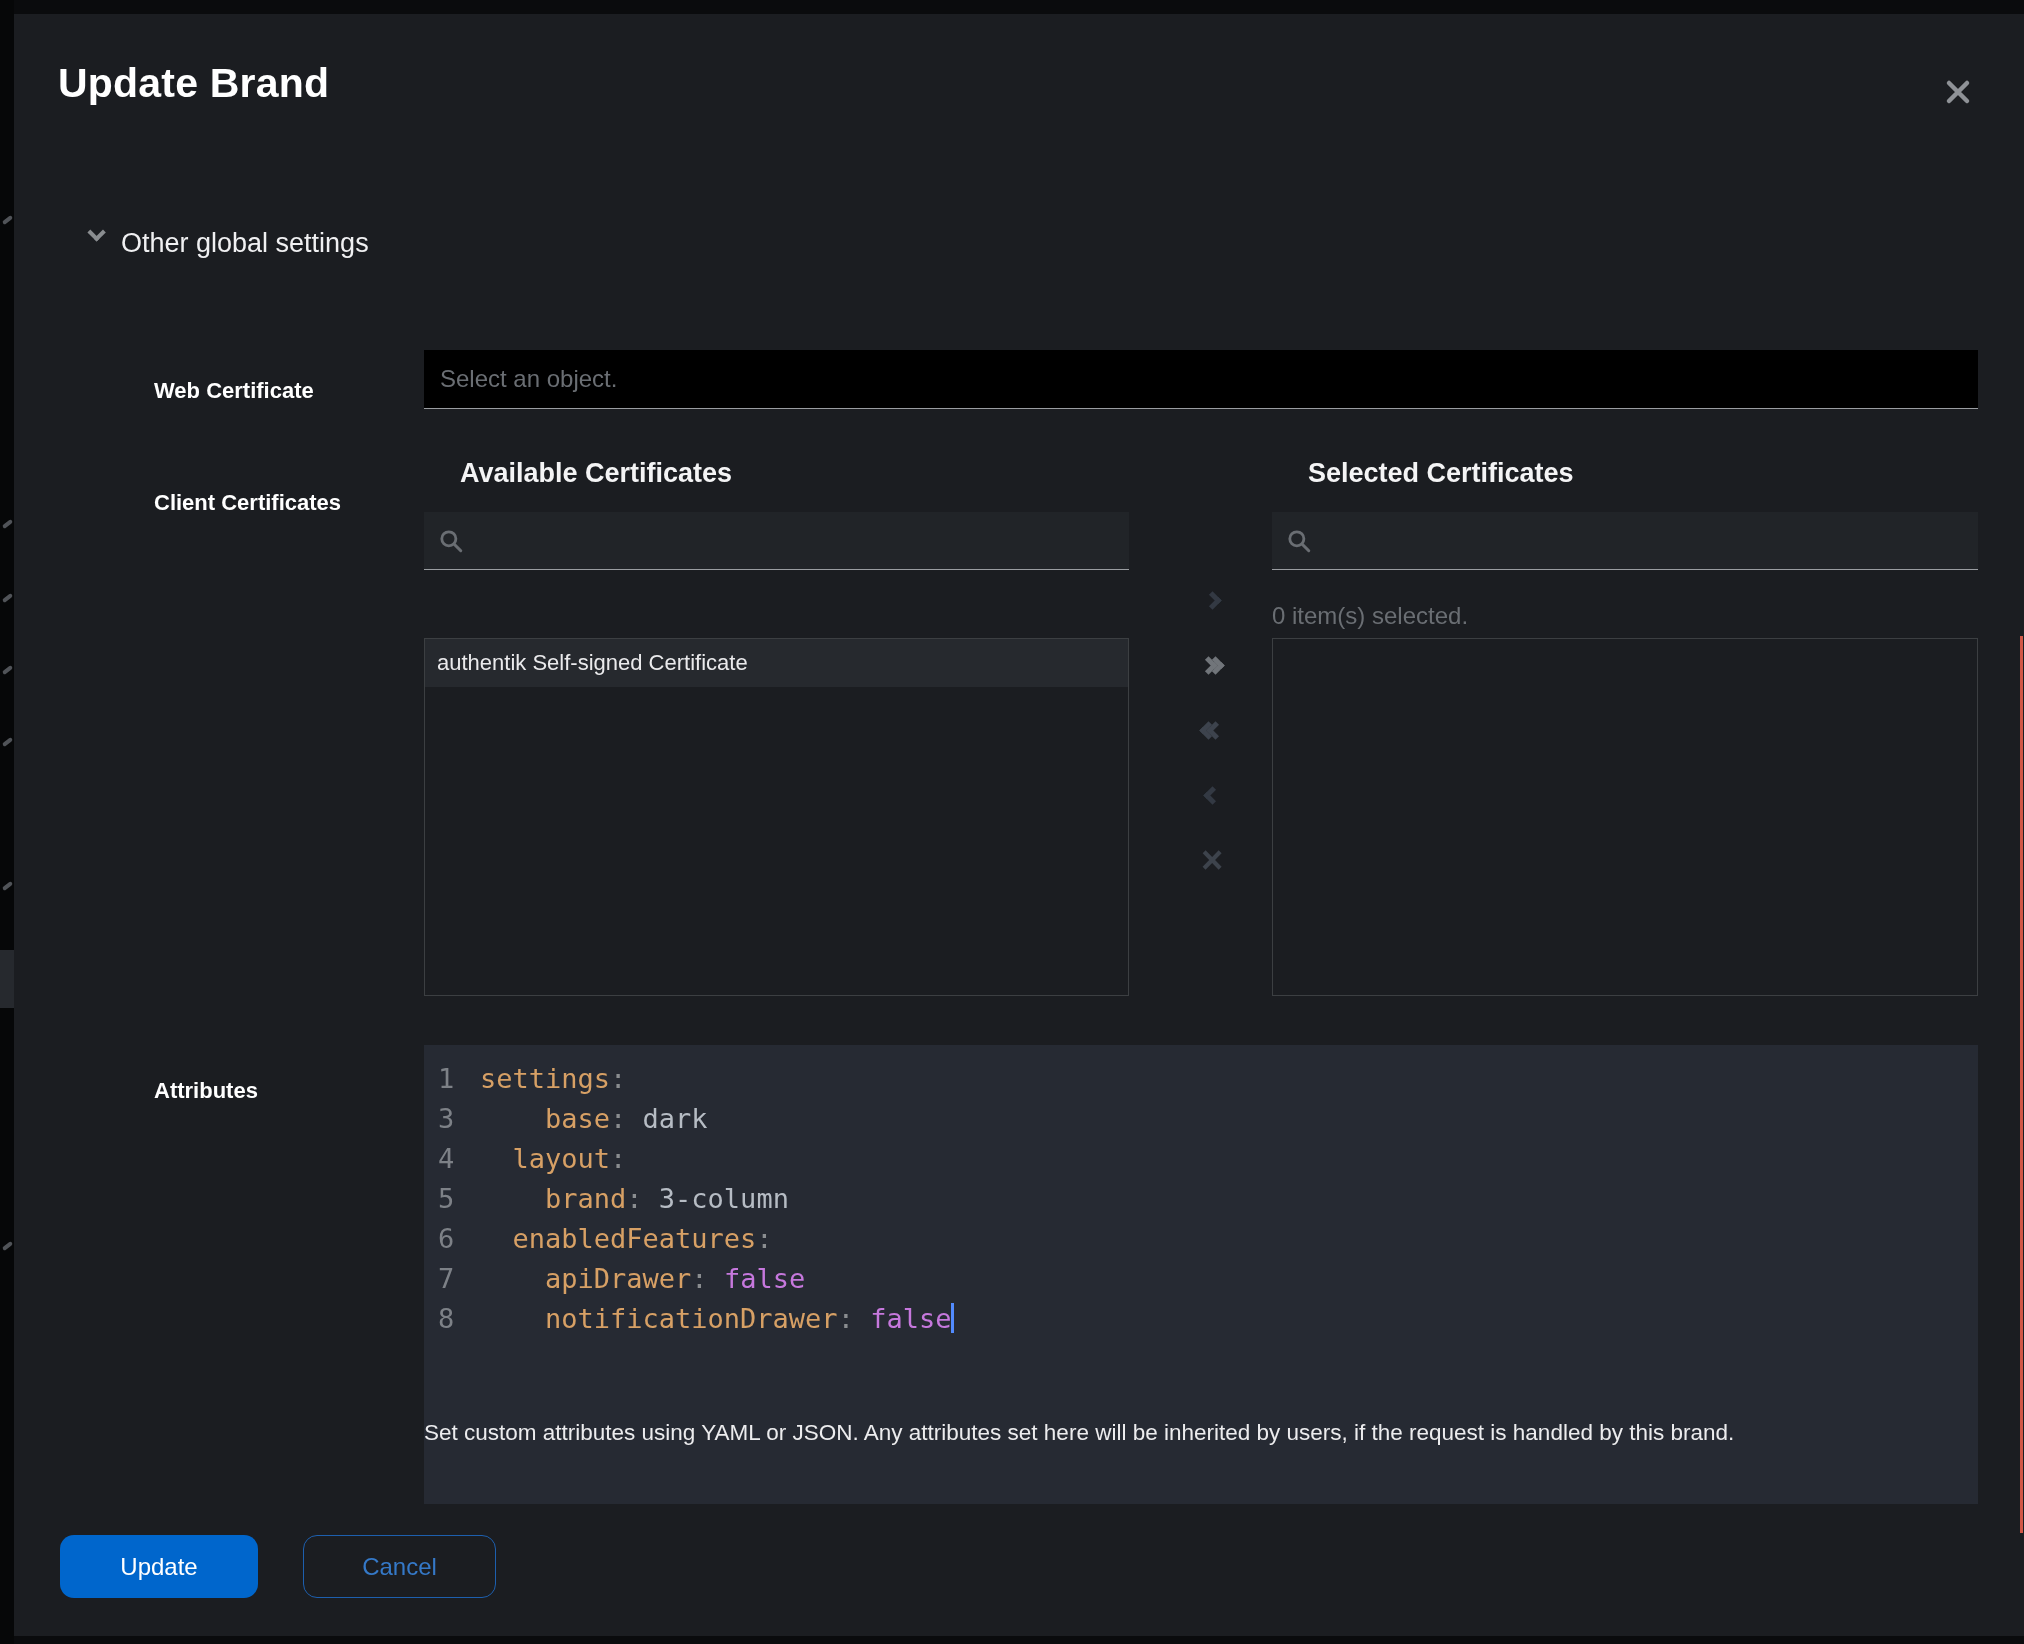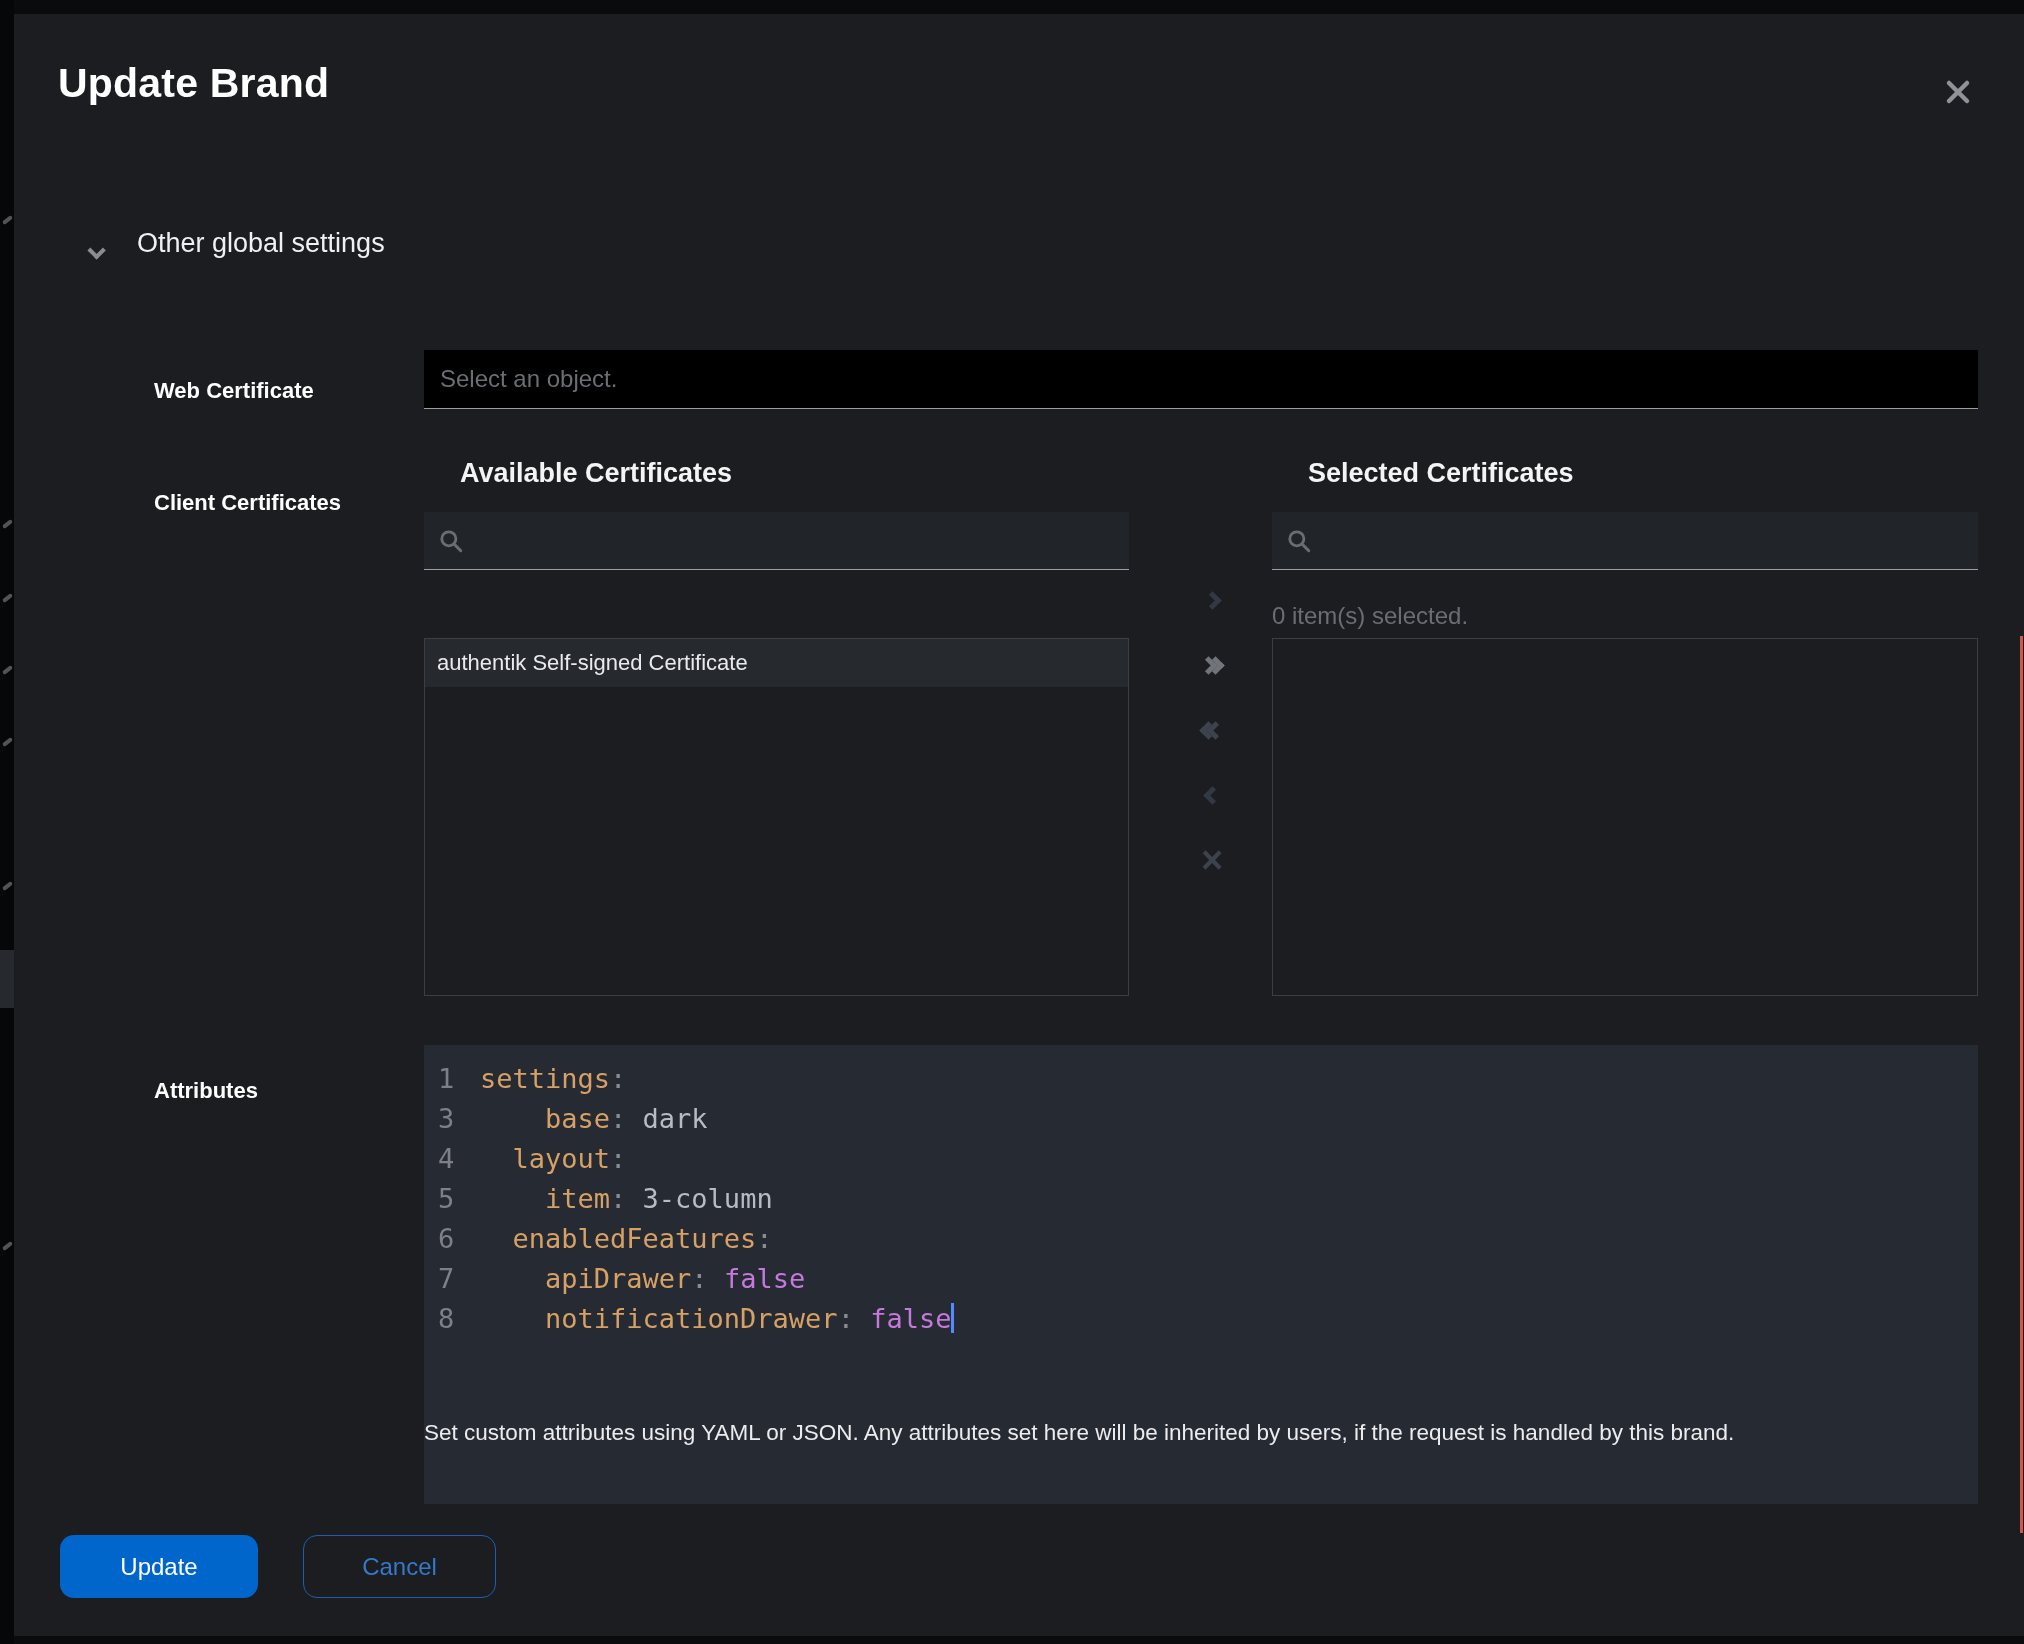--- a/index.html
+++ b/index.html
@@ -14,21 +14,21 @@
   .strip-hl { position:absolute; left:0; width:14px; background:#26292e; }
 
   
   .modal { position:absolute; left:14px; top:14px; width:2010px; height:1622px; background:#1b1d21; z-index:1; }
 
   .title { position:absolute; left:44px; top:46px; font-size:41px; font-weight:700; color:#fff; letter-spacing:.2px; }
   .close-btn { position:absolute; right:44px; top:56px; width:44px; height:44px; display:flex;
                align-items:center; justify-content:center; cursor:pointer; background:none; border:none; }
 
   
-  .section-row { position:absolute; left:74px; top:214px; display:flex; align-items:flex-end; gap:36px; }
+  .section-row { position:absolute; left:74px; top:214px; display:flex; align-items:flex-start; gap:20px; }
   .chev { display:inline-block; width:13px; height:13px; border-right:4px solid #8a8d90; border-bottom:4px solid #8a8d90; }
   .chev-down { transform:rotate(45deg) translateY(-3px); }
   .section-label { font-size:27px; color:#f0f0f2; }
 
   .form-label { position:absolute; left:140px; font-size:22px; font-weight:700; color:#fff; }
 
   
   .text-input { position:absolute; background:#000000; border:none; border-bottom:1px solid #9a9da1;
                 color:#e0e0e0; font-size:24px; padding:0 16px; font-family:"Liberation Sans", sans-serif; }
   .text-input::placeholder { color:#6a6e73; opacity:1; }
@@ -171,21 +171,21 @@
           <span class="x-cross">×</span>
         </button>
       </div>
 
     <label class="form-label" style="top:1064px">Attributes</label>
 
     <div class="editor" id="code-editor">
         <div class="cl"><span class="ln">1</span><span class="k">settings</span><span class="p">:</span></div>
         <div class="cl"><span class="ln">3</span>    <span class="k">base</span><span class="p">:</span> <span class="v">dark</span></div>
         <div class="cl"><span class="ln">4</span>  <span class="k">layout</span><span class="p">:</span></div>
-        <div class="cl"><span class="ln">5</span>    <span class="k">item</span><span class="p">:</span> <span class="v">3-column</span></div>
+        <div class="cl"><span class="ln">5</span>    <span class="k">brand</span><span class="p">:</span> <span class="v">3-column</span></div>
         <div class="cl"><span class="ln">6</span>  <span class="k">enabledFeatures</span><span class="p">:</span></div>
         <div class="cl"><span class="ln">7</span>    <span class="k">apiDrawer</span><span class="p">:</span> <span class="b">false</span></div>
         <div class="cl"><span class="ln">8</span>    <span class="k">notificationDrawer</span><span class="p">:</span> <span class="b">false</span><span class="caret"></span></div>
       </div>
 
     <div class="helper">Set custom attributes using YAML or JSON. Any attributes set here will be inherited by users, if the request is handled by this brand.</div>
 
     <button class="btn btn-primary">Update</button>
     <button class="btn btn-secondary">Cancel</button>
   </div>

